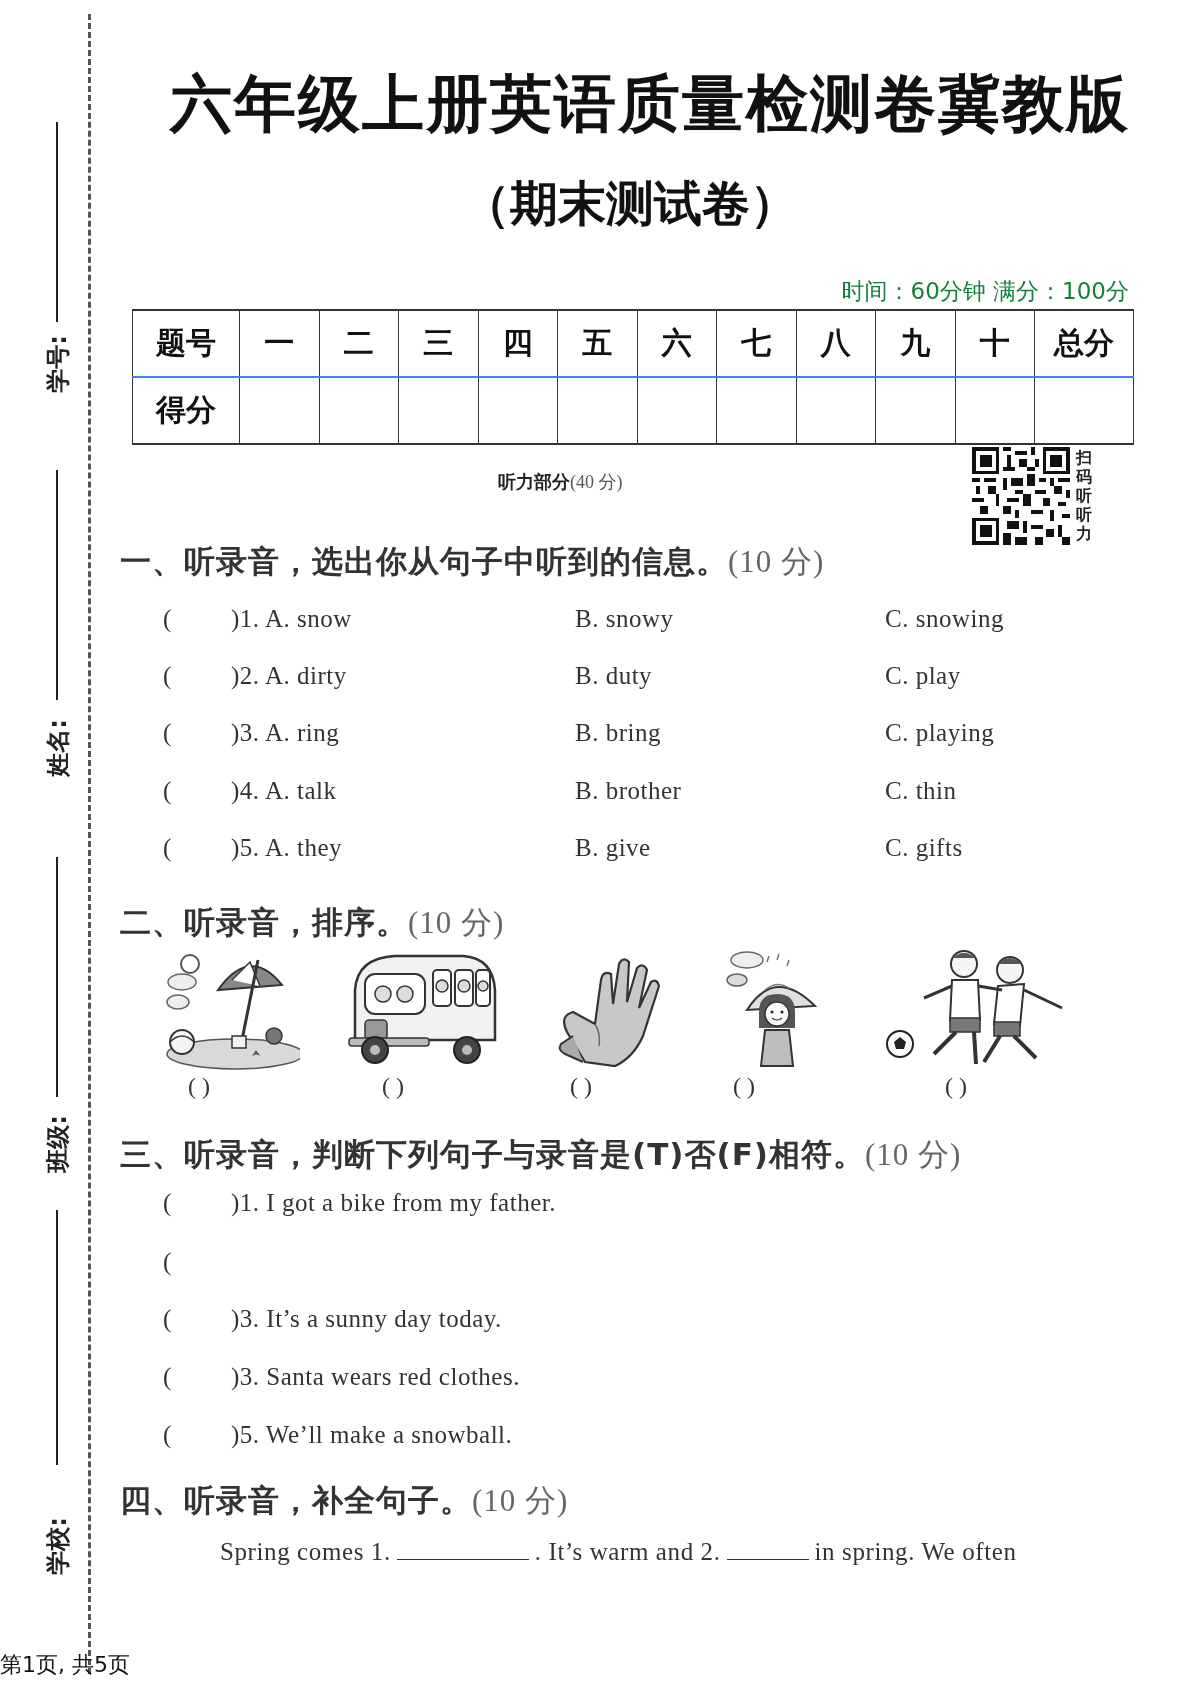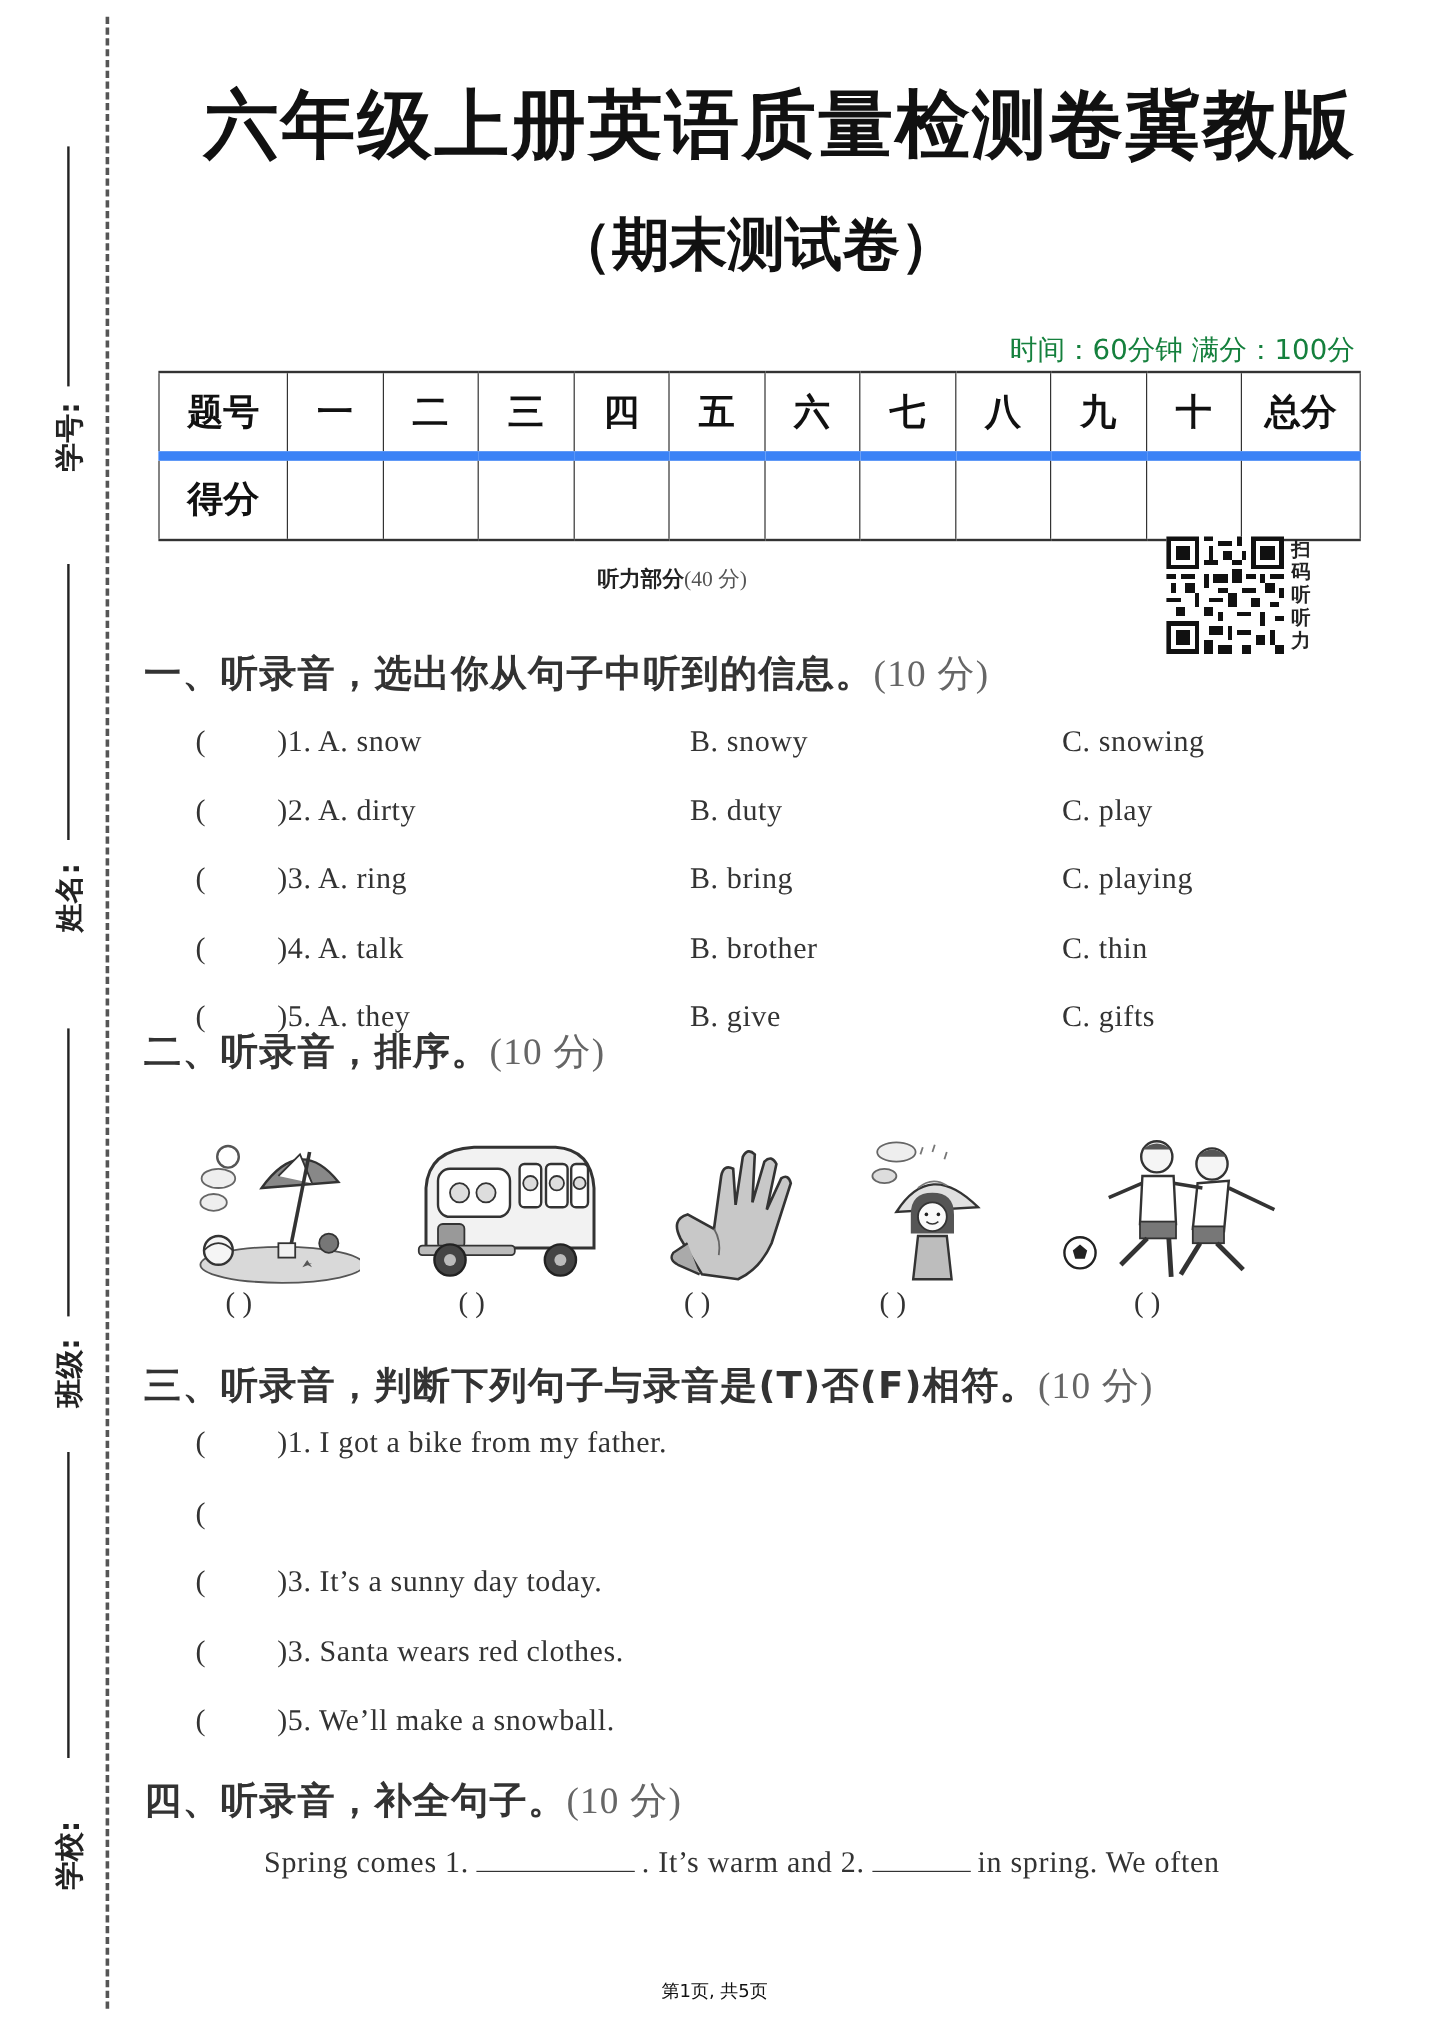--- a/index.html
+++ b/index.html
@@ -29,21 +29,21 @@
 
   table.score {
     position: absolute; left: 132px; top: 309px; width: 1002px; height: 129px;
     border-collapse: collapse; table-layout: fixed;
   }
   table.score td {
     border: 1px solid #333; text-align: center; vertical-align: middle;
     font-family: "DejaVu Serif", serif; font-size: 30px; font-weight: bold; color: #111;
     height: 63px;
   }
-  table.score tr:first-child td { border-top: 2px solid #333; border-bottom: 8px solid #3b82f6; }
+  table.score tr:first-child td { border-top: 2px solid #333; border-bottom: 2px solid #3b82f6; }
   table.score tr:last-child td { border-bottom: 2px solid #333; }
   table.score td.first { width: 104px; }
   table.score td.last { width: 96px; }
 
   .part-title { left: 498px; top: 470px; font-size: 18px; font-weight: bold; color: #222; }
   .part-title .num { font-family: "Liberation Serif", serif; font-weight: normal; color: #555; }
 
   .qr { left: 972px; top: 447px; width: 98px; height: 98px; }
   .qr-side { left: 1076px; top: 448px; width: 20px; font-size: 16px; font-weight: bold; line-height: 19px; color: #222; }
 
@@ -56,21 +56,21 @@
   .q-a { left: 231px; }
   .q-b { left: 575px; }
   .q-c { left: 885px; }
 
   .pic { position: absolute; top: 950px; height: 120px; }
   .pic-paren { position: absolute; top: 1073px; font-family: "Liberation Serif", serif; font-size: 24px; color: #333; white-space: nowrap; }
 
   .cloze { left: 220px; top: 1537px; font-family: "Liberation Serif", serif; font-size: 25px; color: #333; letter-spacing: 0.6px; white-space: nowrap; }
   .blank { display: inline-block; border-bottom: 1.5px solid #333; height: 22px; vertical-align: baseline; margin: 0 6px; }
 
-  .footer { left: 0; width: 1191px; top: 1650px; text-align: center; font-size: 15px; color: #111; }
+  .footer { left: 0; width: 1191px; top: 1650px; font-size: 22px; color: #111; }
 </style>
 </head>
 <body>
 
 <div class="dash-line"></div>
 
 <div class="margin-rule" style="top:122px;height:200px;"></div>
 <div class="margin-label cn" style="top:348px;">学号:</div>
 
 <div class="margin-rule" style="top:470px;height:230px;"></div>
@@ -212,21 +212,21 @@
   <span class="q-b">B. brother</span>
   <span class="q-c">C. thin</span>
 </div>
 <div class="q-row" style="top:834px;">
   <span class="paren-l">(</span>
   <span class="q-a">)5. A. they</span>
   <span class="q-b">B. give</span>
   <span class="q-c">C. gifts</span>
 </div>
 
-<div class="abs sec-head cn" style="top:856px;">
+<div class="abs sec-head cn" style="top:902px;">
   <span>二、听录音，排序。</span><span class="pts">(10 分)</span>
 </div>
 
 <div class="pic" style="left:160px;width:140px;">
   <svg width="140" height="120" viewBox="0 0 140 120">
     <circle cx="30" cy="14" r="9" fill="none" stroke="#555" stroke-width="2"></circle>
     <ellipse cx="22" cy="32" rx="14" ry="8" fill="#eee" stroke="#666" stroke-width="1.5"></ellipse>
     <ellipse cx="18" cy="52" rx="11" ry="7" fill="#eee" stroke="#666" stroke-width="1.5"></ellipse>
     <path d="M58 40 Q 90 -5 122 35 Z" fill="#888" stroke="#333" stroke-width="2"></path>
     <path d="M72 30 L 90 12 L 100 36" fill="#fff" stroke="#333" stroke-width="1.5"></path>

